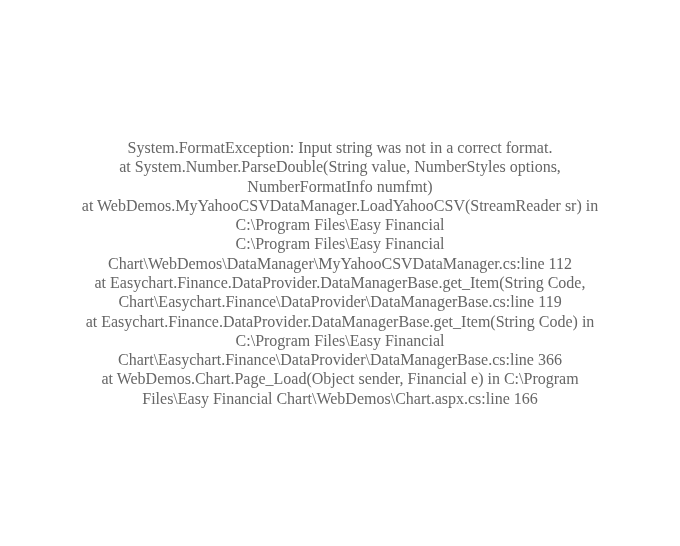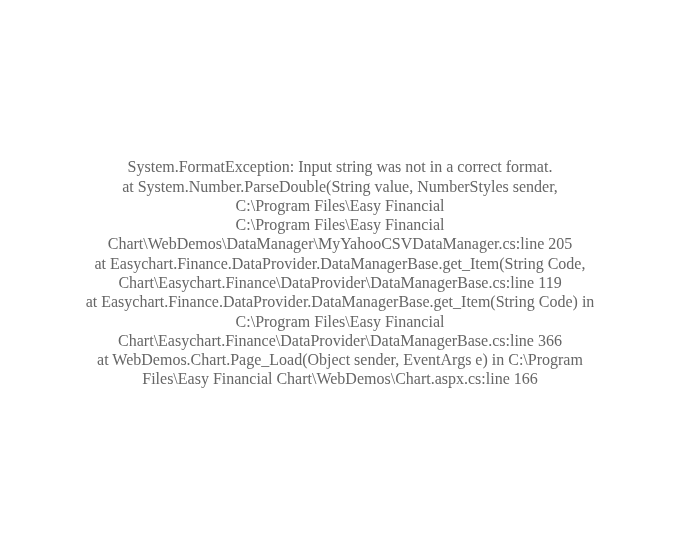--- a/index.html
+++ b/index.html
@@ -30,25 +30,27 @@
   .trace .line {
     white-space: nowrap;
   }
 </style>
 </head>
 <body style="background: rgb(255, 255, 255);">
 
 <main class="page">
   <div class="trace" style="color: rgb(102, 102, 102);">
     <div class="line">System.FormatException: Input string was not in a correct format.</div>
-    <div class="line">at System.Number.ParseDouble(String value, NumberStyles sender,</div>
+    <div class="line">at System.Number.ParseDouble(String value, NumberStyles options,</div>
+    <div class="line">NumberFormatInfo numfmt)</div>
+    <div class="line">at WebDemos.MyYahooCSVDataManager.LoadYahooCSV(StreamReader sr) in</div>
     <div class="line">C:\Program Files\Easy Financial</div>
     <div class="line">C:\Program Files\Easy Financial</div>
-    <div class="line">Chart\WebDemos\DataManager\MyYahooCSVDataManager.cs:line 205</div>
+    <div class="line">Chart\WebDemos\DataManager\MyYahooCSVDataManager.cs:line 112</div>
     <div class="line">at Easychart.Finance.DataProvider.DataManagerBase.get_Item(String Code,</div>
     <div class="line">Chart\Easychart.Finance\DataProvider\DataManagerBase.cs:line 119</div>
     <div class="line">at Easychart.Finance.DataProvider.DataManagerBase.get_Item(String Code) in</div>
     <div class="line">C:\Program Files\Easy Financial</div>
     <div class="line">Chart\Easychart.Finance\DataProvider\DataManagerBase.cs:line 366</div>
-    <div class="line">at WebDemos.Chart.Page_Load(Object sender, EventArgs e) in C:\Program</div>
+    <div class="line">at WebDemos.Chart.Page_Load(Object sender, Financial e) in C:\Program</div>
     <div class="line">Files\Easy Financial Chart\WebDemos\Chart.aspx.cs:line 166</div>
   </div>
 </main>
 
 </body></html>

